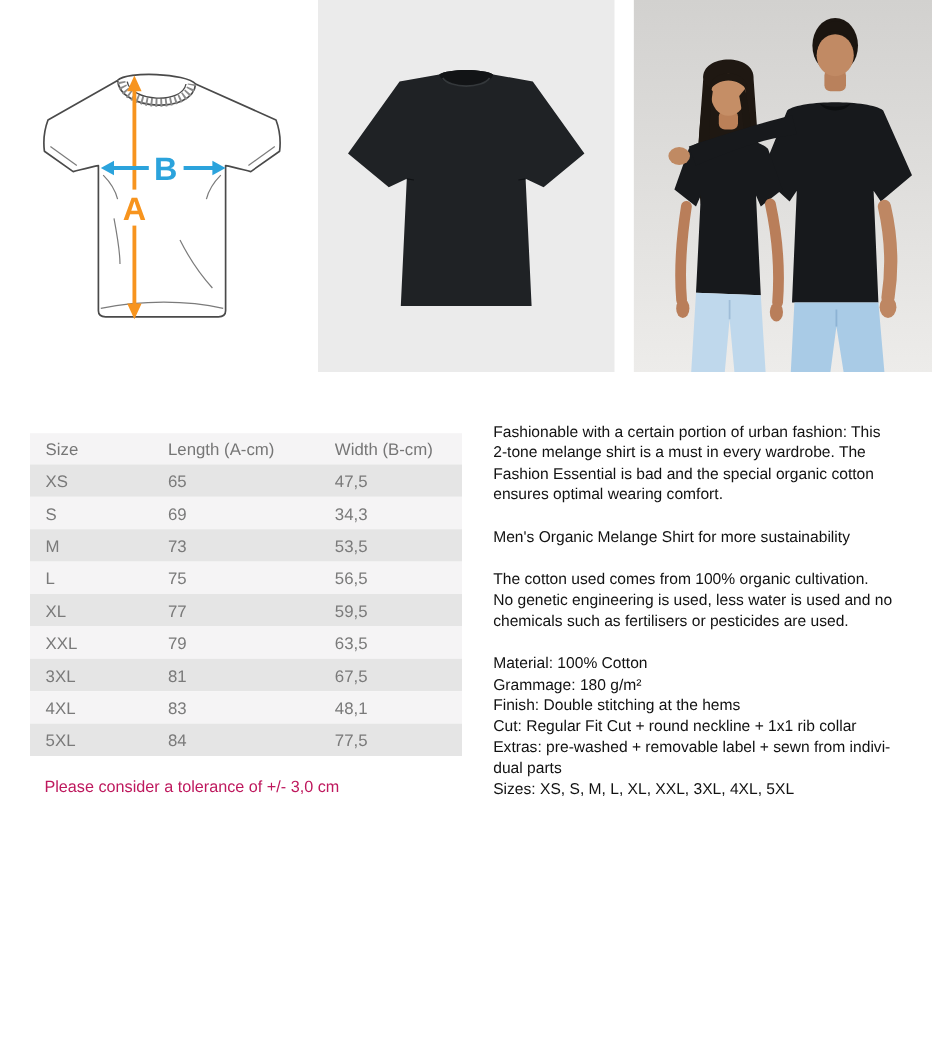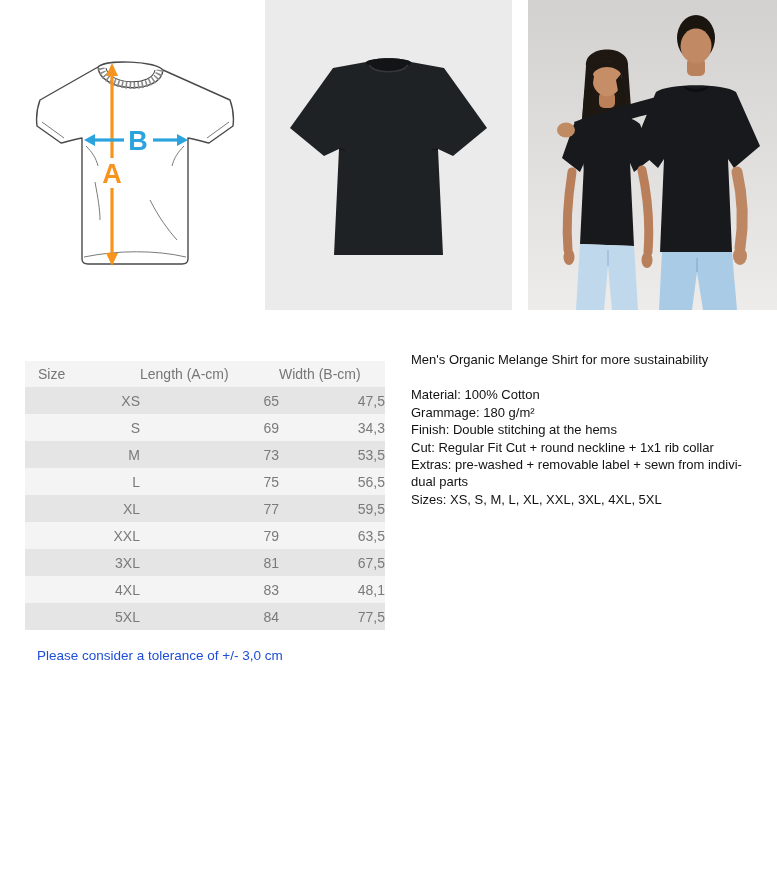--- a/index.html
+++ b/index.html
@@ -11,27 +11,27 @@
   #panel-diagram{left:0;width:258px;background:#fff;}
   #panel-flat{left:265px;width:247px;background:#EBEBEB;}
   #panel-photo{left:528px;width:249px;}
   .panel svg{display:block;}
 
   
   .size-table{position:absolute;left:25px;top:361px;width:360px;
               font-size:14px;color:#7A7A7A;}
   .thead,.trow{display:grid;grid-template-columns:115px 139px 106px;align-items:center;}
   .thead{height:26px;background:#F5F4F5;color:#767676;}
-  .trow{height:27px;text-align:right;}
+  .trow{height:27px;}
   .tbody .trow:nth-child(odd){background:#E5E5E5;}
   .tbody .trow:nth-child(even){background:#F5F4F5;}
   .tcell{white-space:nowrap;overflow:hidden;}
   .thead .tcell:first-child,.trow .tcell:first-child{padding-left:13px;}
 
-  .tolerance{position:absolute;left:37px;top:648px;font-size:13.5px;color:#1d4ed8;}
+  .tolerance{position:absolute;left:37px;top:648px;font-size:13.5px;color:#be185d;}
 
   .description{position:absolute;left:411px;top:351px;width:366px;
                font-size:13px;line-height:17.4px;color:#121212;}
   .description p{margin:0 0 18px 0;white-space:pre-line;}
 </style>
 </head>
 <body>
 
 <div class="page">
 
@@ -191,21 +191,28 @@
           <div class="tcell">5XL</div>
           <div class="tcell">84</div>
           <div class="tcell">77,5</div>
         </div>
       </div>
   </div>
 
   <div class="tolerance">Please consider a tolerance of +/- 3,0 cm</div>
 
   <div class="description">
+    <p>Fashionable with a certain portion of urban fashion: This
+2-tone melange shirt is a must in every wardrobe. The
+Fashion Essential is bad and the special organic cotton
+ensures optimal wearing comfort.</p>
     <p>Men's Organic Melange Shirt for more sustainability</p>
+    <p>The cotton used comes from 100% organic cultivation.
+No genetic engineering is used, less water is used and no
+chemicals such as fertilisers or pesticides are used.</p>
     <p>Material: 100% Cotton
 Grammage: 180 g/m²
 Finish: Double stitching at the hems
 Cut: Regular Fit Cut + round neckline + 1x1 rib collar
 Extras: pre-washed + removable label + sewn from indivi-
 dual parts
 Sizes: XS, S, M, L, XL, XXL, 3XL, 4XL, 5XL</p>
   </div>
 
 </div>

